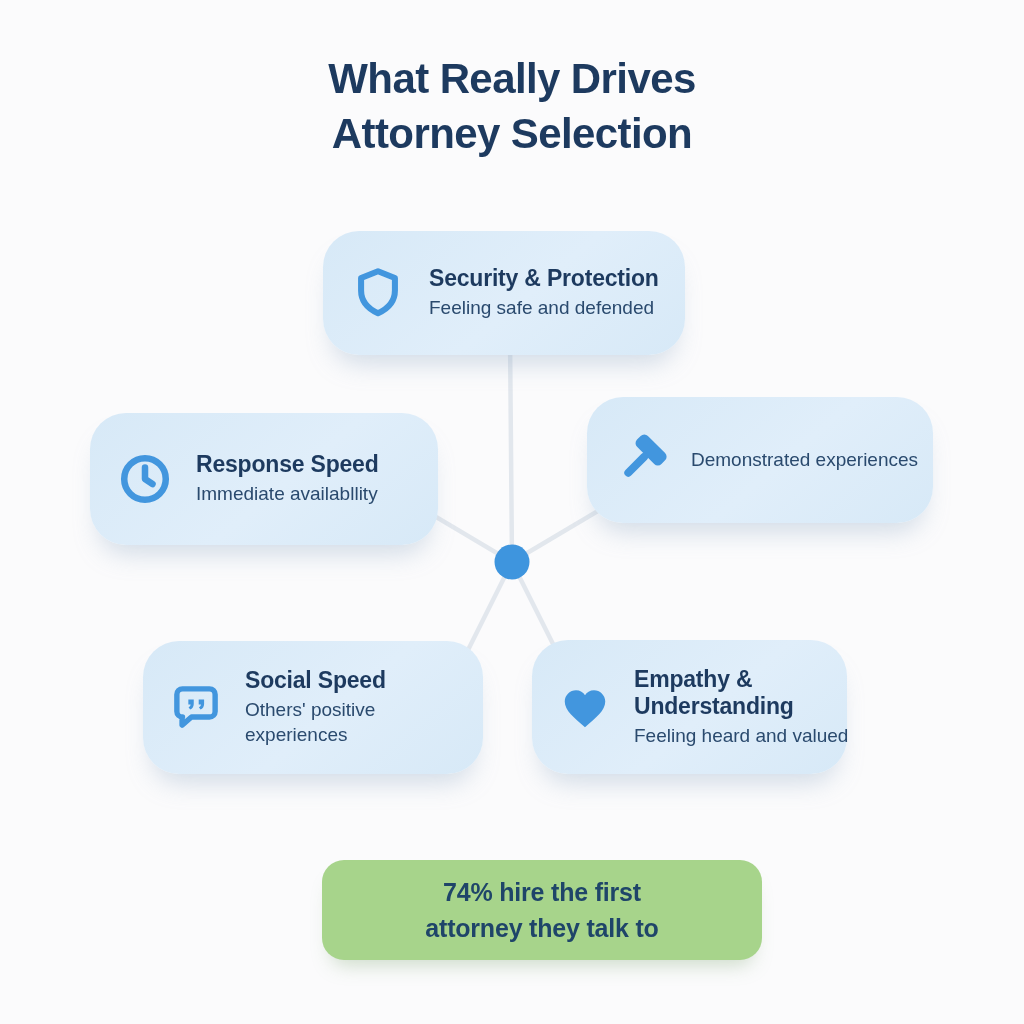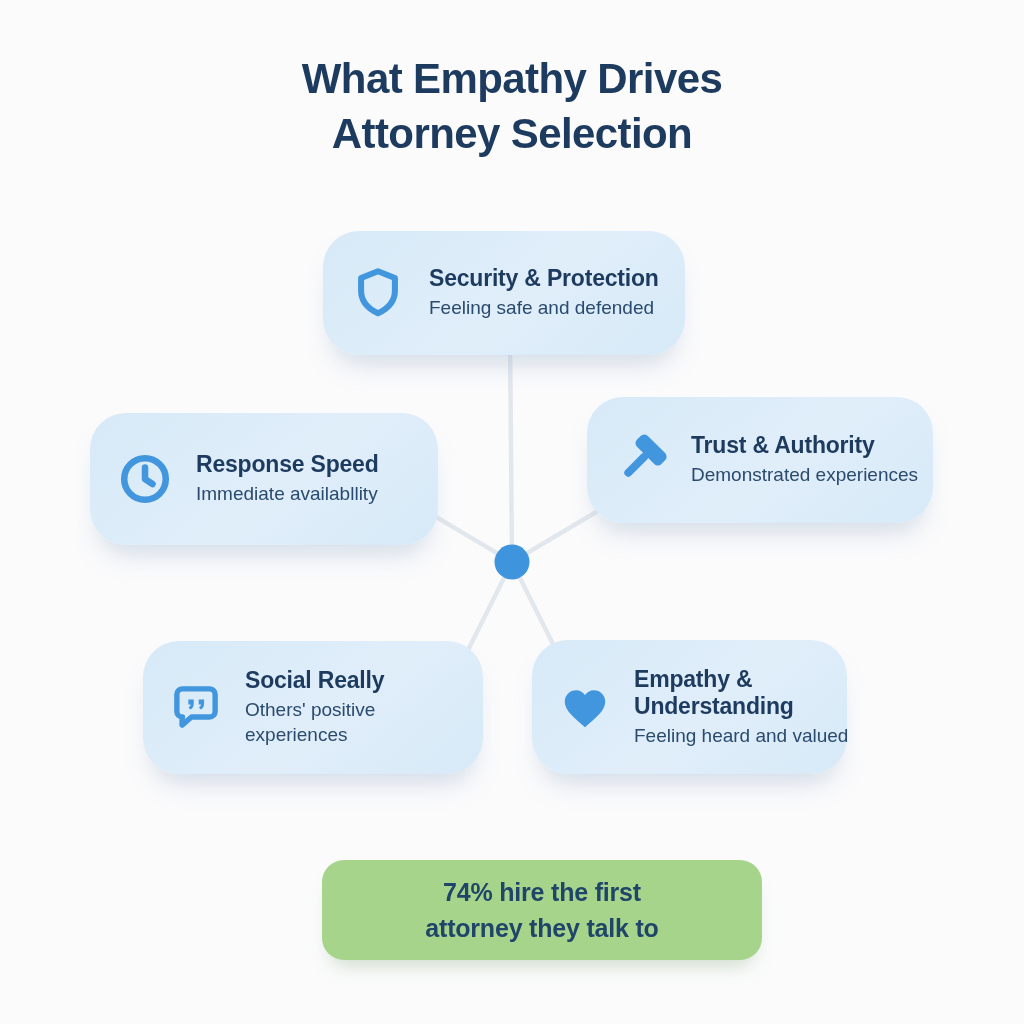--- a/index.html
+++ b/index.html
@@ -49,21 +49,21 @@
 <svg class="connectors" width="1024" height="1024" viewBox="0 0 1024 1024">
   <line class="conn" x1="512" y1="562" x2="510" y2="335"></line>
   <line class="conn" x1="512" y1="562" x2="416" y2="505"></line>
   <line class="conn" x1="512" y1="562" x2="608" y2="505"></line>
   <line class="conn" x1="512" y1="562" x2="462" y2="662"></line>
   <line class="conn" x1="512" y1="562" x2="560" y2="658"></line>
   <circle class="hub" cx="512" cy="562" r="17.5"></circle>
 </svg>
 
 <div class="title">
-  <div>What Empathy Drives</div>
+  <div>What Really Drives</div>
   <div>Attorney Selection</div>
 </div>
 
 <div class="card" id="card-security">
   <span class="icon">
     <svg width="58" height="58" viewBox="0 0 24 24" fill="none" stroke="currentColor" stroke-width="2.5" stroke-linejoin="round" stroke-linecap="round">
       <path d="M12 3 L19 5.8 V11 C19 15.6 16 18.6 12 20.4 C8 18.6 5 15.6 5 11 V5.8 Z"></path>
     </svg>
   </span>
   <span class="txt">
@@ -88,35 +88,34 @@
 <div class="card" id="card-trust">
   <span class="icon">
     <svg width="56" height="56" viewBox="0 0 24 24" fill="currentColor">
       <g transform="rotate(45 12 12)">
         <rect x="4.6" y="2.6" width="14.8" height="6.6" rx="2.2"></rect>
         <rect x="10.3" y="8.4" width="3.4" height="13" rx="1.7"></rect>
       </g>
     </svg>
   </span>
   <span class="txt">
-    <span class="card-title">Trust &amp; Authority</span>
     <span class="card-sub">Demonstrated experiences</span>
   </span>
 </div>
 
 <div class="card" id="card-social">
   <span class="icon">
     <svg width="54" height="54" viewBox="0 0 24 24" fill="none" stroke="currentColor" stroke-width="2.4" stroke-linejoin="round" stroke-linecap="round">
       <path d="M20.5 13.5 a2.5 2.5 0 0 1 -2.5 2.5 H10 l-4.2 3.6 V16 H6 a2.5 2.5 0 0 1 -2.5 -2.5 V6 A2.5 2.5 0 0 1 6 3.5 h12 a2.5 2.5 0 0 1 2.5 2.5 Z"></path>
       <path d="M8.6 8.2 h2.4 v2 c0 1.2 -0.6 2 -1.6 2.5 l-0.7 -1 c0.6 -0.4 0.9 -0.8 0.9 -1.3 h-1 z" fill="currentColor" stroke="none"></path>
       <path d="M13.2 8.2 h2.4 v2 c0 1.2 -0.6 2 -1.6 2.5 l-0.7 -1 c0.6 -0.4 0.9 -0.8 0.9 -1.3 h-1 z" fill="currentColor" stroke="none"></path>
     </svg>
   </span>
   <span class="txt">
-    <span class="card-title">Social Really</span>
+    <span class="card-title">Social Speed</span>
     <span class="card-sub wrap">Others' positive experiences</span>
   </span>
 </div>
 
 <div class="card" id="card-empathy">
   <span class="icon">
     <svg width="54" height="54" viewBox="0 0 24 24" fill="currentColor">
       <path d="M12 21 C7.2 16.8 3 13.7 3 9.6 C3 6.6 5.4 4.5 8 4.5 C9.8 4.5 11.3 5.4 12 6.8 C12.7 5.4 14.2 4.5 16 4.5 C18.6 4.5 21 6.6 21 9.6 C21 13.7 16.8 16.8 12 21 Z"></path>
     </svg>
   </span>

